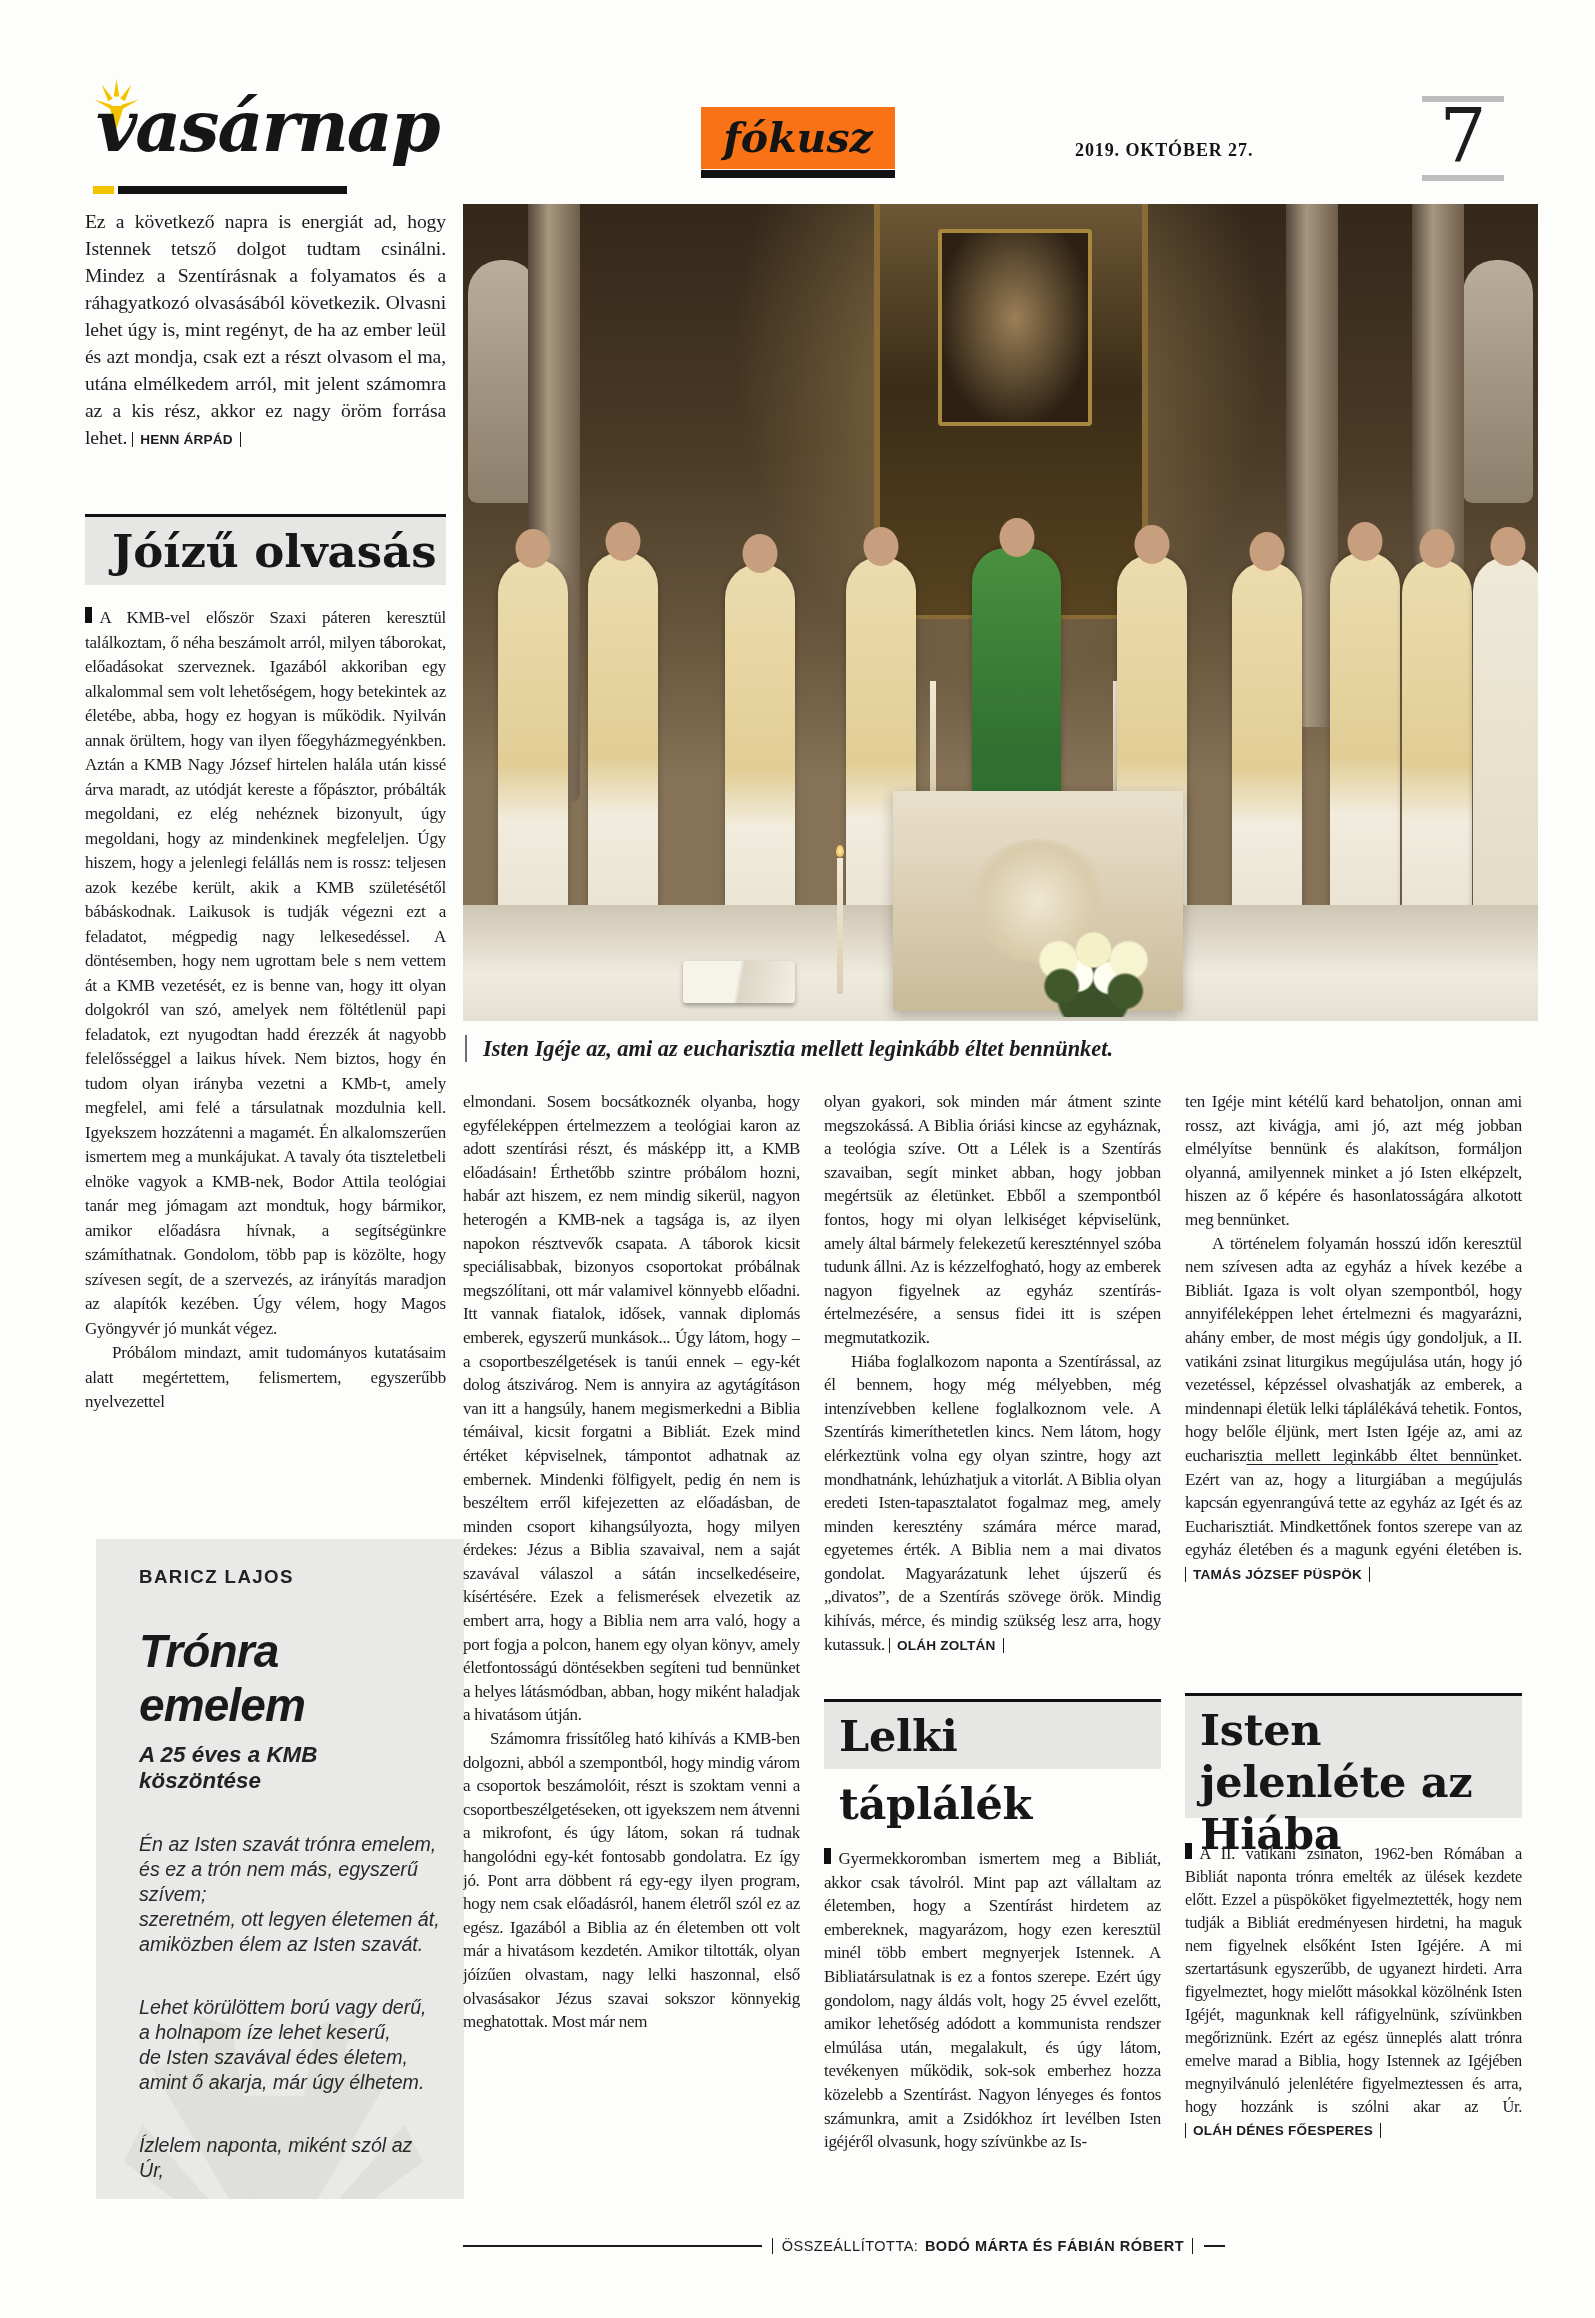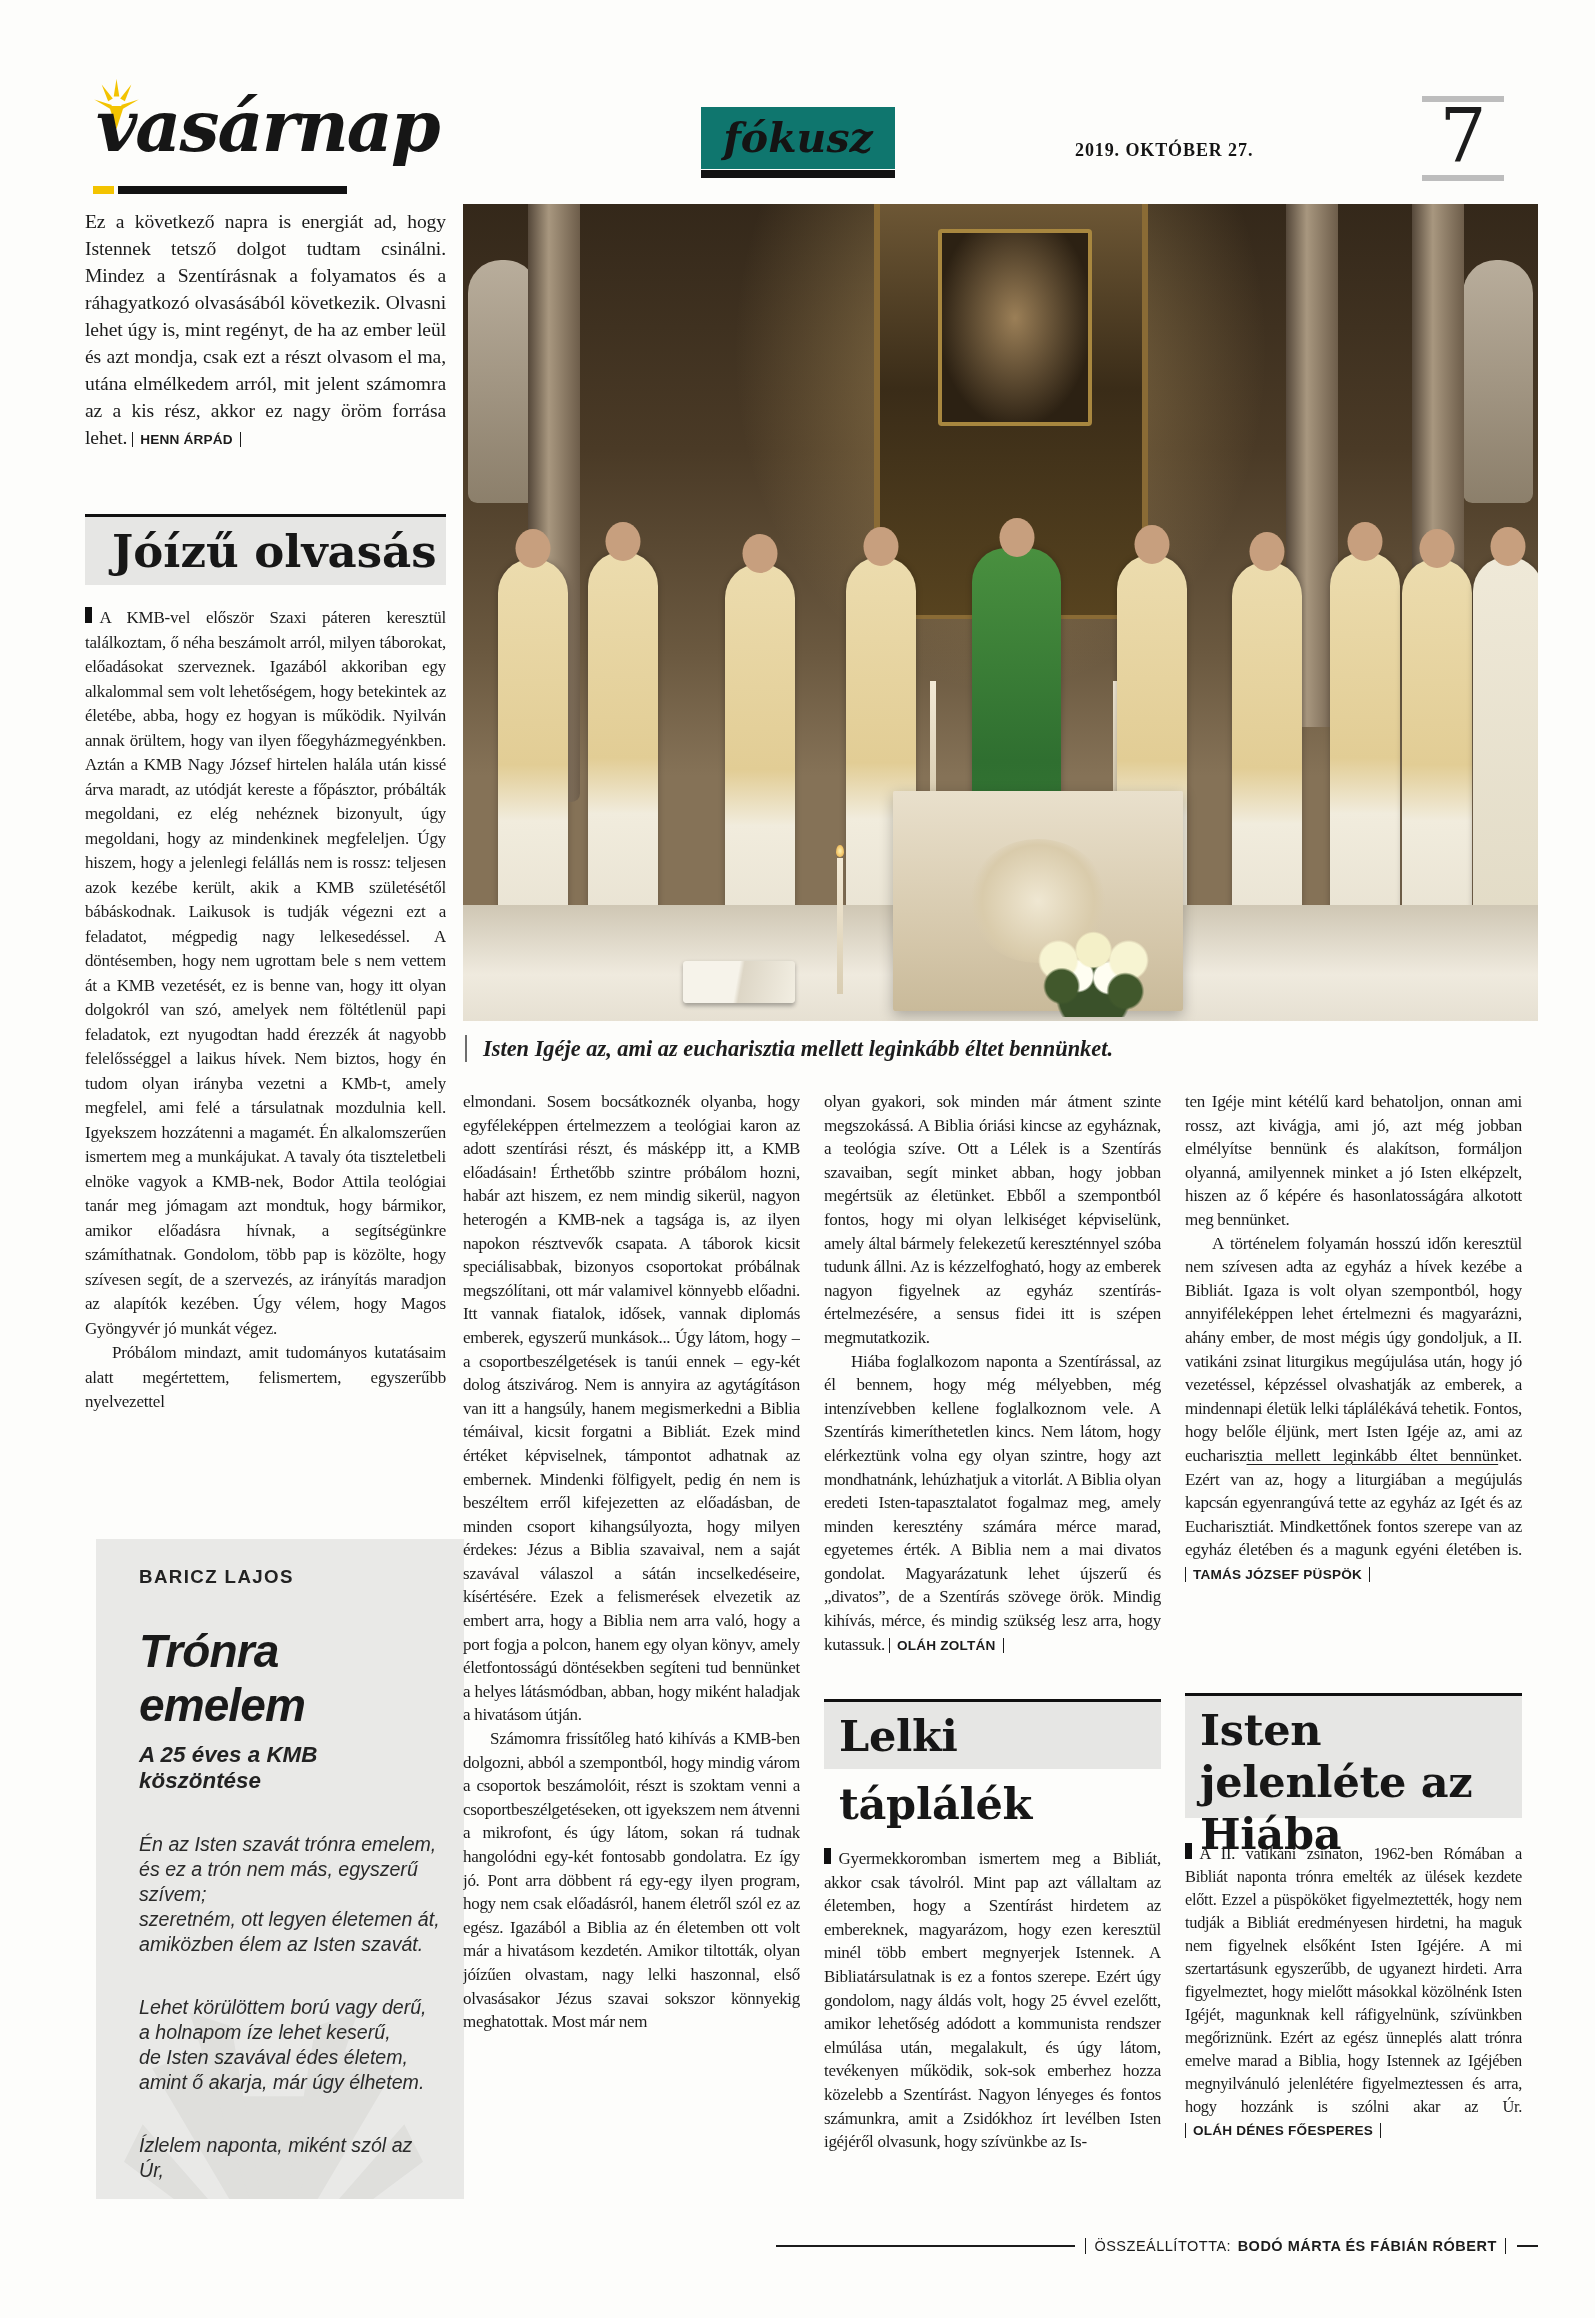--- a/index.html
+++ b/index.html
@@ -4,21 +4,21 @@
 <style>
   html,body{margin:0;padding:0;background:#9a9a9a;}
   .page{position:relative;width:1595px;height:2319px;background:#fdfdfb;overflow:hidden;
         font-family:"Liberation Serif",serif;color:#1b1b1b;}
   
   .brand{position:absolute;left:96px;top:91px;font-family:"DejaVu Serif",serif;
          font-style:italic;font-weight:700;font-size:71px;line-height:71px;letter-spacing:-1.9px;color:#161616;}
   .sunlogo{position:absolute;left:92px;top:79px;}
   .brand-bar{position:absolute;left:118px;top:186px;width:229px;height:8px;background:#121212;}
   .brand-sq{position:absolute;left:93px;top:186px;width:20.6px;height:8px;background:#f3c300;}
-  .section-box{position:absolute;left:701px;top:107px;width:194px;height:62px;background:#0f766e;
+  .section-box{position:absolute;left:701px;top:107px;width:194px;height:62px;background:#f97316;
                display:flex;align-items:center;justify-content:center;}
   .section-box span{font-family:"DejaVu Serif",serif;font-style:italic;font-weight:700;font-size:41px;color:#141414;}
   .section-bar{position:absolute;left:701px;top:170px;width:194px;height:7.5px;background:#121212;}
   .dateline{position:absolute;left:1075px;top:140px;width:313px;
             font-family:"Liberation Serif",serif;font-weight:700;font-size:18px;letter-spacing:0.9px;color:#141414;}
   .pgbar{position:absolute;left:1422px;width:82px;height:6px;background:#bdbdbd;}
   .pageno{position:absolute;left:1422px;top:99px;width:82px;text-align:center;
           font-family:"DejaVu Serif",serif;font-weight:400;font-size:74px;line-height:75px;color:#1c1c1c;}
   
   .photo{position:absolute;left:463px;top:204px;width:1075px;height:817px;overflow:hidden;
@@ -94,21 +94,21 @@
   .und{text-decoration:underline;text-underline-offset:3.3px;}
   
   .poembox{position:absolute;left:96px;top:1539px;width:368px;height:660px;background:#e9e9e7;overflow:hidden;}
   .poem-wm{position:absolute;left:28px;bottom:-75px;opacity:.55;}
   .poem-inner{position:relative;z-index:2;padding:27px 22.4px 0 43px;font-family:"Liberation Sans",sans-serif;}
   .poem-author{font-weight:700;font-size:18.7px;letter-spacing:1.4px;color:#222;}
   .poem-title{font-weight:700;font-style:italic;font-size:46px;letter-spacing:-0.9px;margin-top:36px;color:#1a1a1a;}
   .poem-subtitle{font-weight:700;font-style:italic;font-size:22.4px;margin-top:10.3px;color:#222;}
   .stanza{margin-top:38px;font-style:italic;font-size:19.6px;line-height:25px;color:#2a2a2a;}
   
-  .footer{position:absolute;left:463px;top:2238px;width:1075px;display:flex;align-items:center;justify-content:flex-end;
+  .footer{position:absolute;left:463px;top:2238px;width:1075px;display:flex;align-items:center;
           font-family:"Liberation Sans",sans-serif;font-size:14.5px;color:#1c1c1c;}
   .frule{height:1.9px;background:#1c1c1c;}
   .frule.l{width:299px;margin-right:10.3px;}
   .frule.r{width:21.5px;margin-left:10.3px;}
   .flabel{border-left:1.4px solid #1c1c1c;padding-left:8.4px;letter-spacing:0.5px;}
   .fnames{font-weight:700;margin-left:6.5px;letter-spacing:0.5px;border-right:1.4px solid #1c1c1c;padding-right:8.4px;}
 </style>
 </head>
 <body>
 

